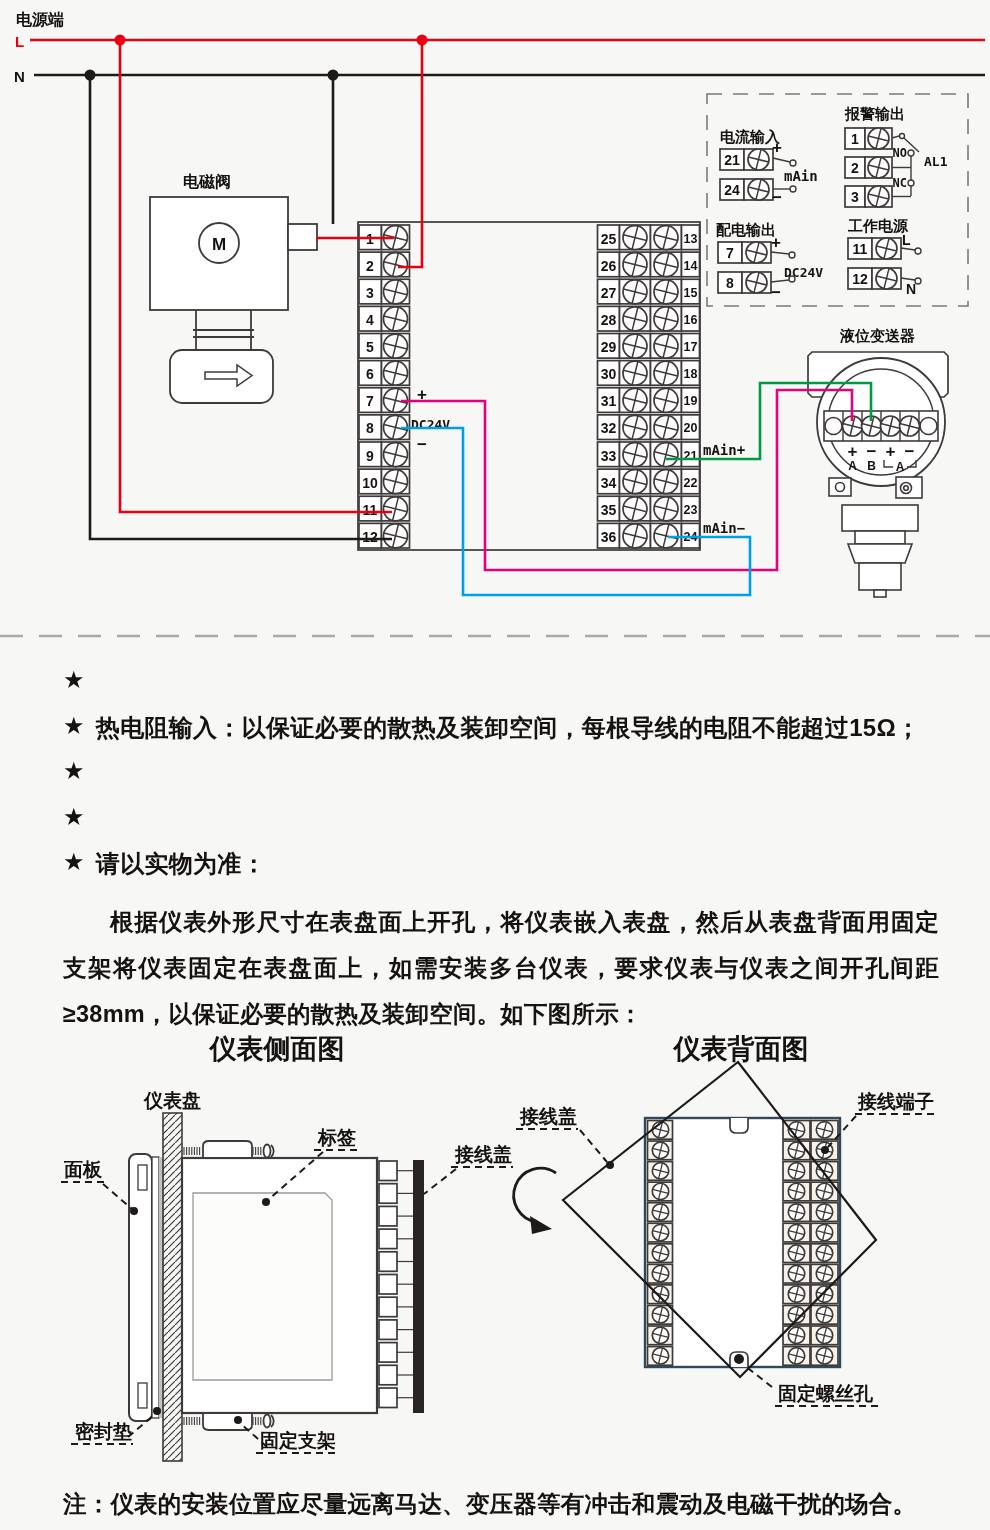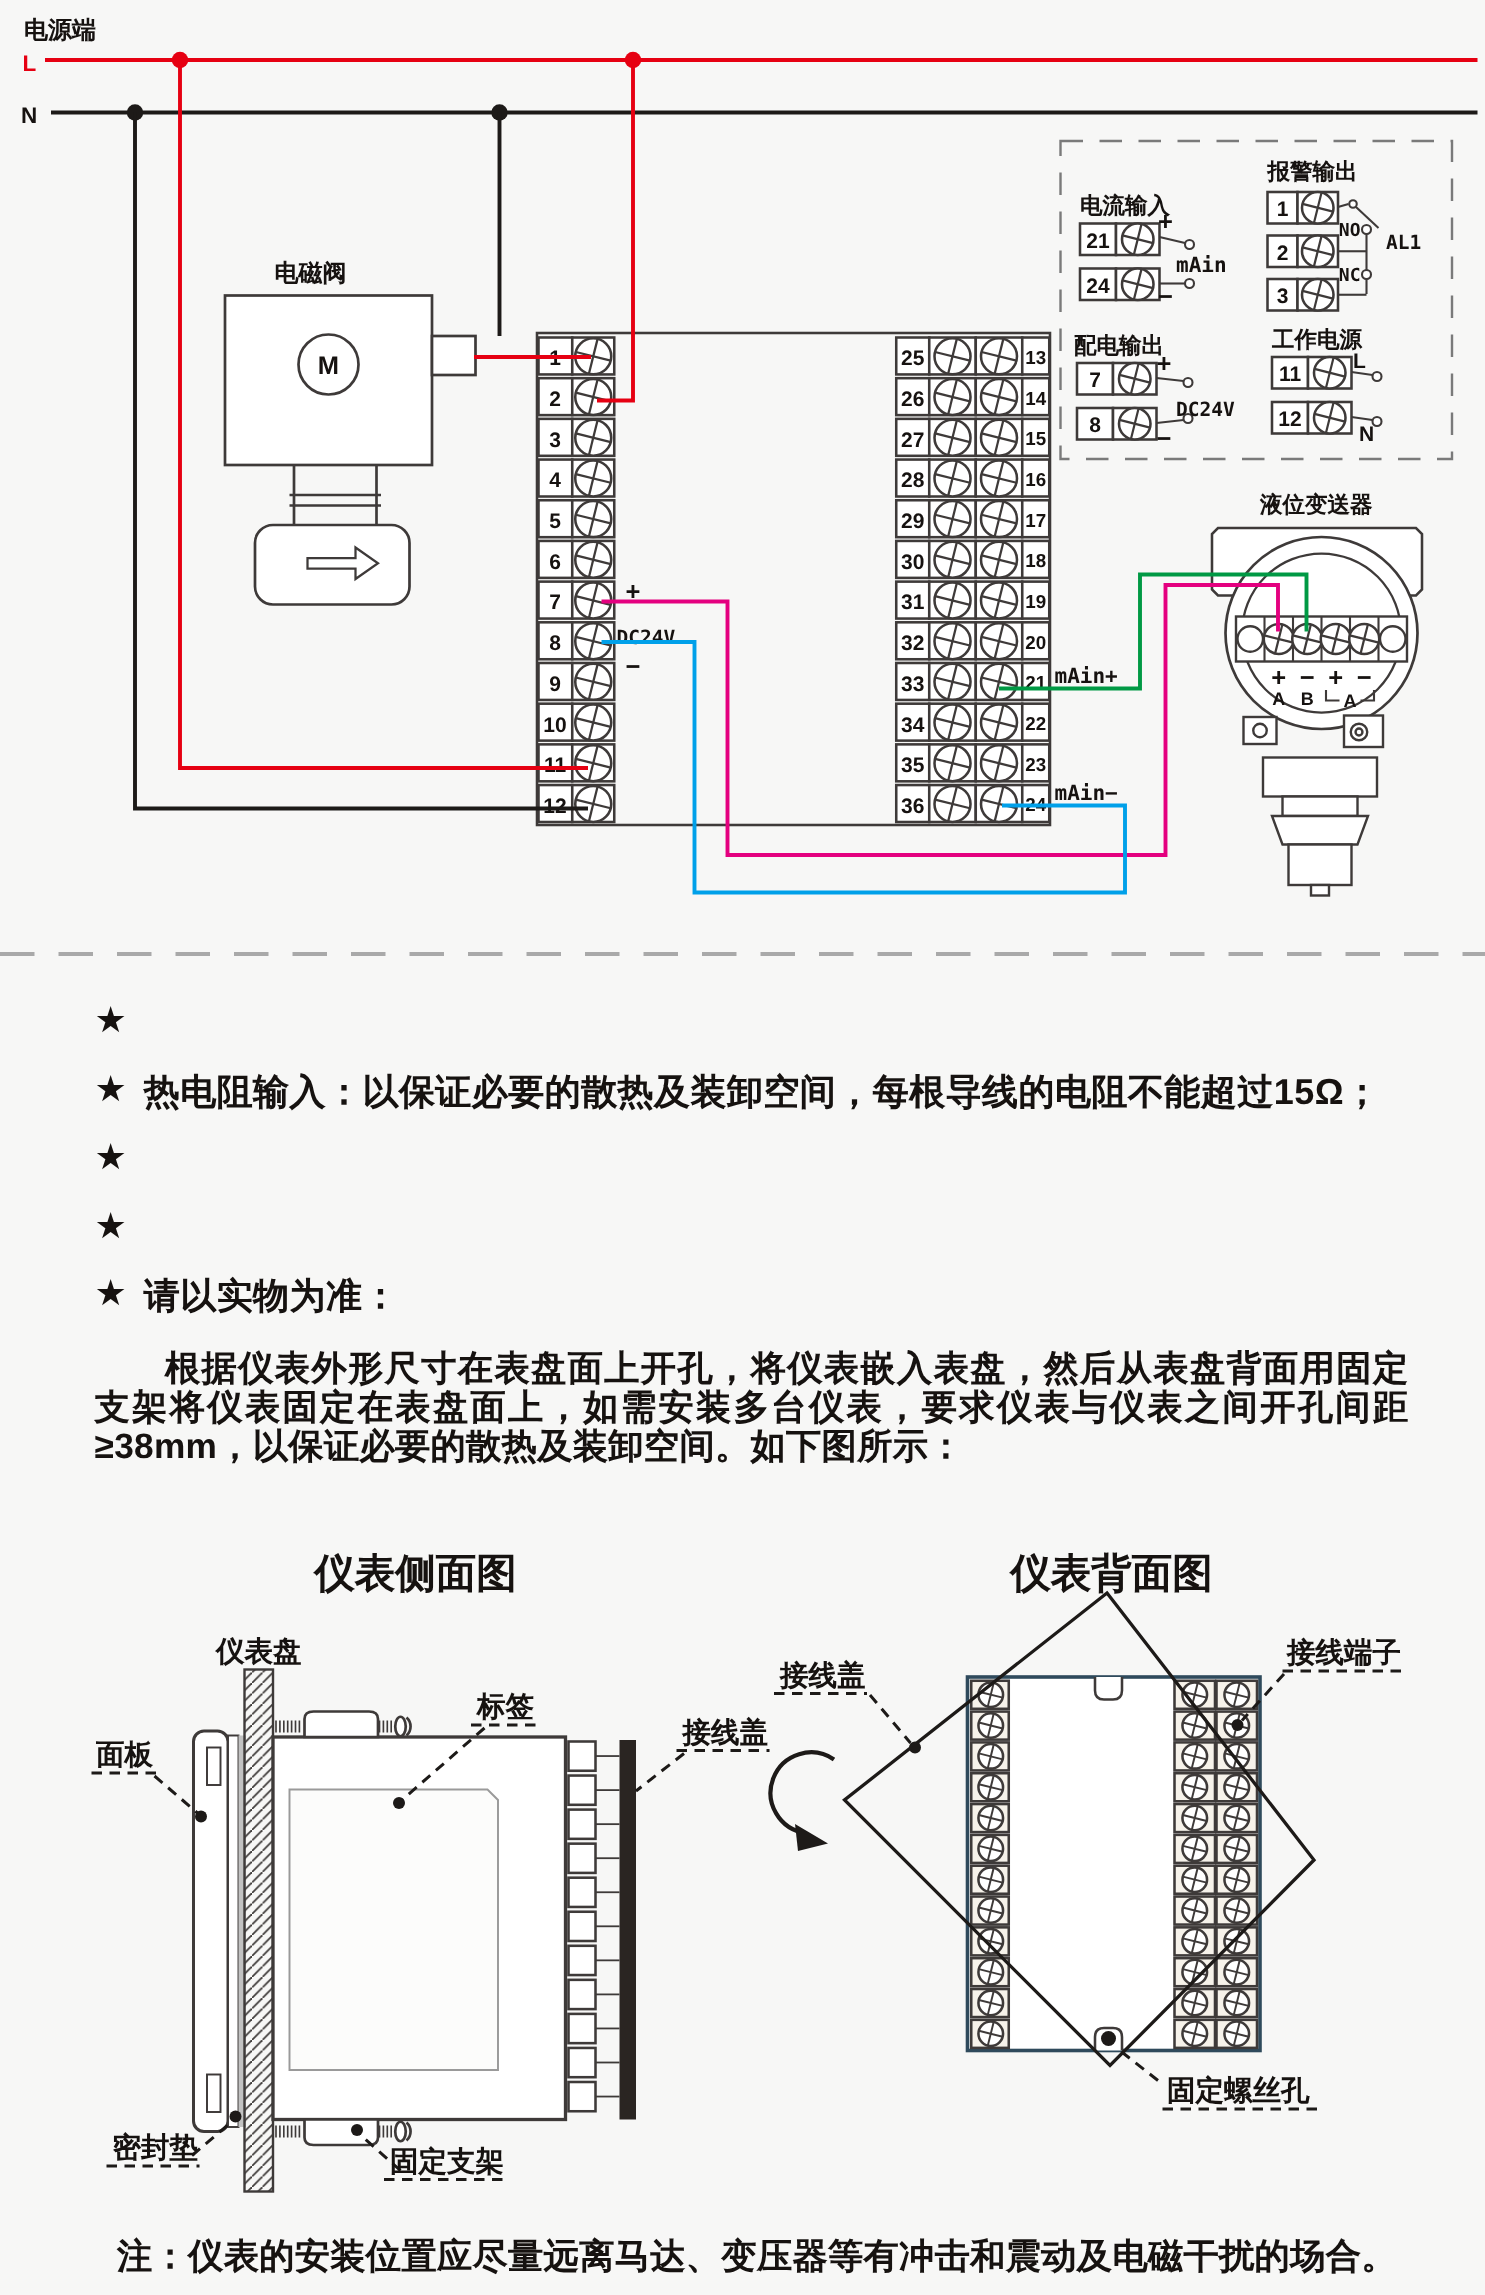--- a/index.html
+++ b/index.html
@@ -19,22 +19,22 @@
   .num{font-size:14px;font-weight:700;text-anchor:middle;dominant-baseline:central;}
   .mono{font-family:"DejaVu Sans Mono",monospace;font-weight:700;}
   .m13{font-size:13px;}
   .m14{font-size:14px;}
   .m12{font-size:12px;}
   .lbl{font-size:19px;font-weight:700;}
   .ser{font-family:"Liberation Serif","DejaVu Serif",serif;font-size:27px;font-weight:700;text-anchor:middle;}
   #notes{left:63px;top:666px;width:912px;}
   .note-line{display:flex;align-items:flex-start;height:45.6px;font-size:24px;font-weight:700;letter-spacing:0.3px;white-space:nowrap;}
   .note-line .star{margin-right:11px;}
-  #para{left:63px;top:899px;width:876px;font-size:23.5px;font-weight:700;line-height:26px;text-align:justify;text-indent:2em;letter-spacing:0.2px;}
-  #bottom-note{left:78px;top:1488px;font-size:23.5px;font-weight:700;letter-spacing:0.2px;white-space:nowrap;}
+  #para{left:63px;top:899px;width:876px;font-size:23.5px;font-weight:700;line-height:46px;text-align:justify;text-indent:2em;letter-spacing:0.2px;}
+  #bottom-note{left:63px;top:1488px;font-size:23.5px;font-weight:700;letter-spacing:0.2px;white-space:nowrap;}
 </style>
 </head>
 <body>
 
 <svg class="abs" style="left:0;top:0" width="990" height="648" viewBox="0 0 990 648">
 
   <g>
     <text x="16" y="25" class="t16">电源端</text>
     <text x="15" y="47" class="t15" style="fill: rgb(230, 0, 18);">L</text>
     <text x="14" y="82" class="t15">N</text>

